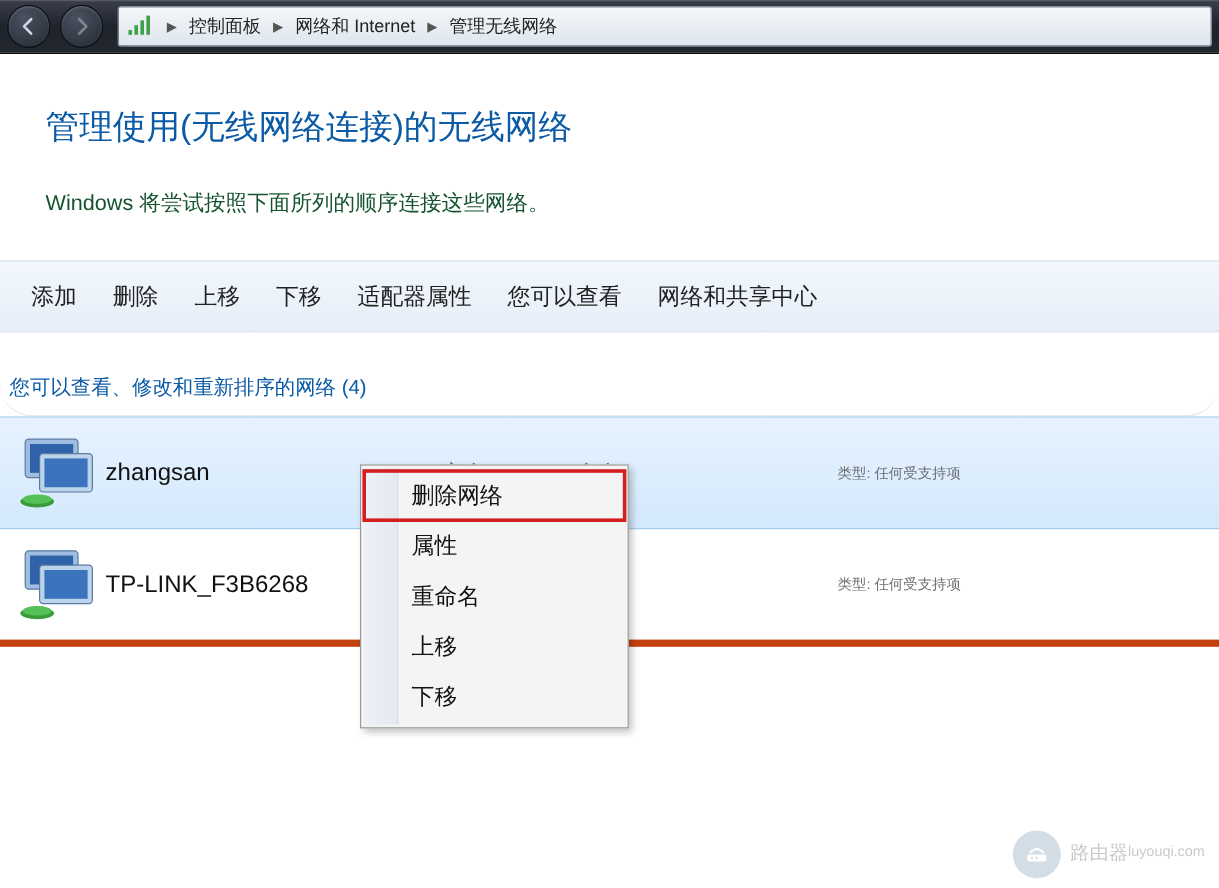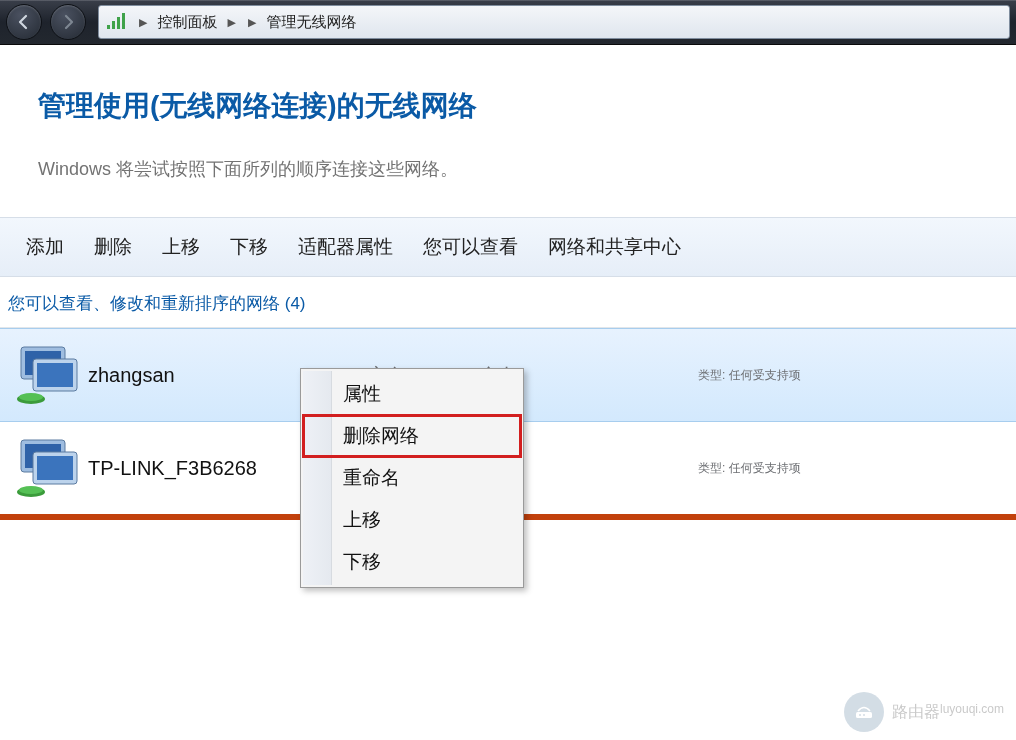--- a/index.html
+++ b/index.html
@@ -77,25 +77,25 @@
   }
 
   
   .content {
     padding: 20px 0 0 0;
   }
   .page-title {
     font-size: 28px;
     color: #0a5aa6;
     padding: 22px 38px 10px 38px;
-    font-weight: bold;
+    font-weight: normal;
   }
   .page-subtitle {
     font-size: 18px;
-    color: #737373;
+    color: #14532d;
     padding: 22px 38px 36px 38px;
   }
 
   
   .toolbar {
     border-top: 1px solid #d6dee8;
     border-bottom: 1px solid #d6dee8;
     background: linear-gradient(#f2f7fd, #e6eef8);
     padding: 14px 24px;
     display: flex;
@@ -105,22 +105,23 @@
   }
   .toolbar-item {
     padding: 2px 2px;
     cursor: default;
   }
 
   
   .section-label {
     color: #0a5aa6;
     font-size: 17px;
-    padding: 15px 8px 12px 8px;
+    padding: 34px 8px 12px 8px;
     border-bottom: 1px solid #e2e6ea;
+    border-radius: 27px;
   }
 
   
   .net-list {
     position: relative;
   }
   .net-row {
     display: flex;
     align-items: center;
     padding: 14px 0 14px 6px;
@@ -241,20 +242,21 @@
       <svg viewBox="0 0 22 22" width="22" height="22">
         <rect x="2" y="14" width="3" height="4" fill="#3fa24a"></rect>
         <rect x="7" y="10" width="3" height="8" fill="#3fa24a"></rect>
         <rect x="12" y="6" width="3" height="12" fill="#3fa24a"></rect>
         <rect x="17" y="2" width="3" height="16" fill="#3fa24a"></rect>
       </svg>
     </span>
     <span class="crumb-arrow">▶</span>
     <span class="breadcrumb-part">控制面板</span>
     <span class="crumb-arrow">▶</span>
+    <span class="breadcrumb-part">网络和 Internet</span>
     <span class="crumb-arrow">▶</span>
     <span class="breadcrumb-part">管理无线网络</span>
   </div>
 </div>
 
 <div class="content">
   <div class="page-title">管理使用(无线网络连接)的无线网络</div>
   <div class="page-subtitle">Windows 将尝试按照下面所列的顺序连接这些网络。</div>
 
   <div class="toolbar">
@@ -291,22 +293,22 @@
         <span>WPA2 - 个人</span>
       </span>
       <span class="net-type">
         <span>类型:</span>
         <span>任何受支持项</span>
       </span>
     </div>
 
     <div class="context-menu">
       <div class="menu-left-strip"></div>
+      <div class="menu-item highlighted">删除网络</div>
       <div class="menu-item">属性</div>
-      <div class="menu-item highlighted">删除网络</div>
       <div class="menu-item">重命名</div>
       <div class="menu-item">上移</div>
       <div class="menu-item">下移</div>
     </div>
 
     <div class="net-row">
       <span class="net-icon">
         <svg class="monitor-svg" viewBox="0 0 68 64">
           <rect x="8" y="4" width="44" height="32" rx="3" fill="#9fbde0" stroke="#5a7aa0"></rect>
           <rect x="12" y="8" width="36" height="24" fill="#2f62a8"></rect>

